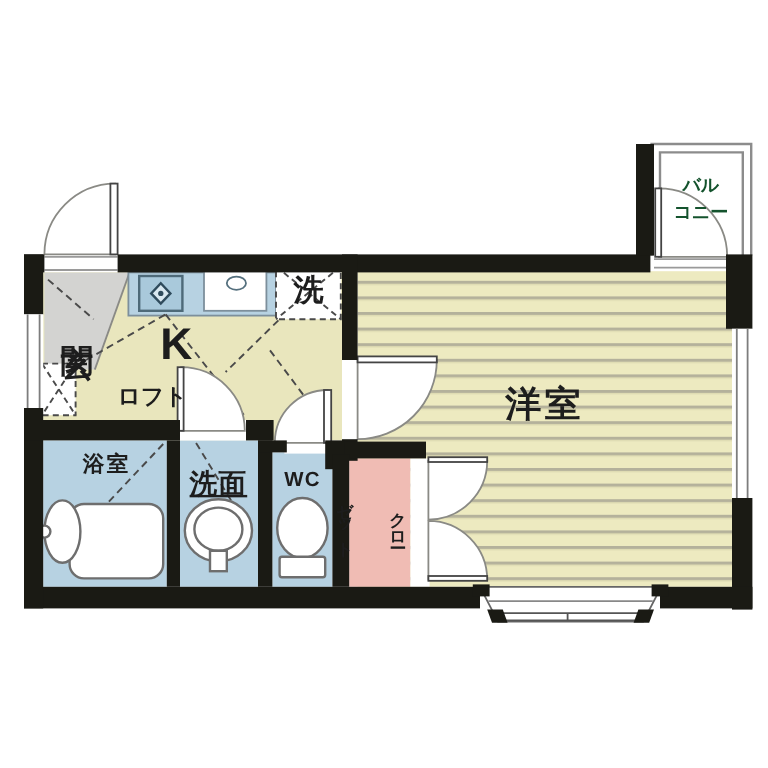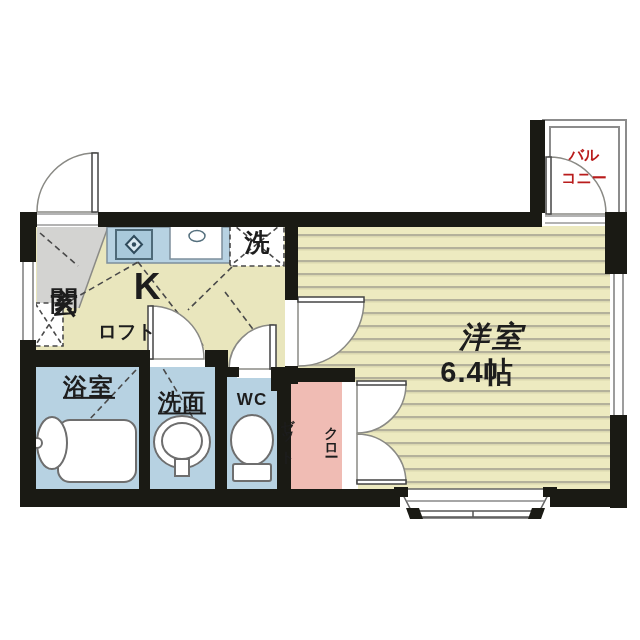--- a/index.html
+++ b/index.html
@@ -14,27 +14,27 @@
     line-height:1.18;
   }
   .vtext{
     writing-mode:vertical-rl;text-orientation:upright;white-space:pre;
     line-height:1.05;
   }
   .lbl-genkan{font-size:27px;letter-spacing:1px;}
   .lbl-k{font-size:37px;font-weight:700;}
   .lbl-loft{font-size:19px;}
   .lbl-sen{font-size:25px;}
-  .lbl-bath{font-size:24px;letter-spacing:2px;text-decoration:underline;}
+  .lbl-bath{font-size:18px;letter-spacing:2px;}
   .lbl-wash{font-size:23px;letter-spacing:1px;}
   .lbl-wc{font-size:17px;letter-spacing:1px;}
   .lbl-closet{font-size:14px;font-weight:700;}
   .lbl-room{font-size:30px;letter-spacing:3px;}
   .lbl-size{font-size:29px;letter-spacing:1px;}
-  .lbl-balcony{font-size:15px;color:#b91c1c;font-weight:700;line-height:1.55;}
+  .lbl-balcony{font-size:15px;color:#14532d;font-weight:700;line-height:1.55;}
   .lbl-balcony span{display:block;}
   .lbl-closet span{display:block;}
 </style>
 </head>
 <body>
 
 <div id="canvas">
 
 <svg id="plan-svg" width="640" height="640" viewBox="0 0 640 640">
   <defs>
@@ -211,22 +211,21 @@
 
 <div class="label lbl-wash" style="left:182px;top:403px;text-decoration:underline;">洗面</div>
 
 <div class="label lbl-wc" style="left:252px;top:400px;">WC</div>
 
 <div class="label vtext lbl-closet" style="left:317px;top:433px;">
   <span>クロー</span>
   <span>ゼット</span>
 </div>
 
-<div class="label lbl-room" style="left:492px;top:337px;font-style:italic;">洋室</div>
-
-<div class="label lbl-size" style="left:477px;top:372px;">6.4帖</div>
+<div class="label lbl-room" style="left:454px;top:337px;">洋室</div>
+
 
 <div class="label lbl-balcony" style="left:584px;top:166px;">
   <span>バル</span>
   <span>コニー</span>
 </div>
 
 </div>
 
 </body></html>

